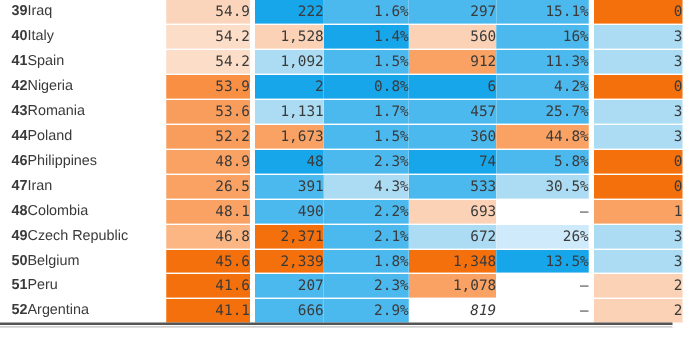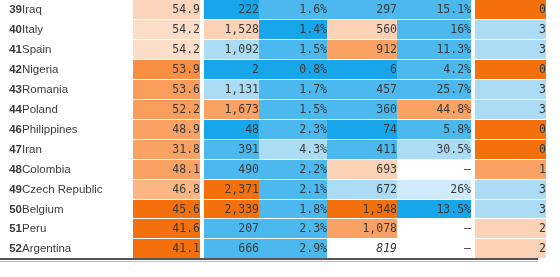--- a/index.html
+++ b/index.html
@@ -184,25 +184,25 @@
           <td class="num" style="background: rgb(24, 166, 234);">48</td>
           <td class="num" style="background: rgb(76, 185, 238);">2.3%</td>
           <td class="num" style="background: rgb(24, 166, 234);">74</td>
           <td class="num" style="background: rgb(76, 185, 238);">5.8%</td>
           <td class="gap"></td>
           <td class="num" style="background: rgb(244, 112, 13);">0</td>
         </tr>
         <tr>
           <td class="rank">47</td>
           <td class="country">Iran</td>
-          <td class="num" style="background: rgb(249, 162, 99);">31.8</td>
+          <td class="num" style="background: rgb(249, 162, 99);">26.5</td>
           <td class="gap"></td>
           <td class="num" style="background: rgb(76, 185, 238);">391</td>
           <td class="num" style="background: rgb(171, 220, 244);">4.3%</td>
-          <td class="num" style="background: rgb(76, 185, 238);">411</td>
+          <td class="num" style="background: rgb(76, 185, 238);">533</td>
           <td class="num" style="background: rgb(171, 220, 244);">30.5%</td>
           <td class="gap"></td>
           <td class="num" style="background: rgb(244, 112, 13);">0</td>
         </tr>
         <tr>
           <td class="rank">48</td>
           <td class="country">Colombia</td>
           <td class="num" style="background: rgb(249, 162, 99);">48.1</td>
           <td class="gap"></td>
           <td class="num" style="background: rgb(76, 185, 238);">490</td>

